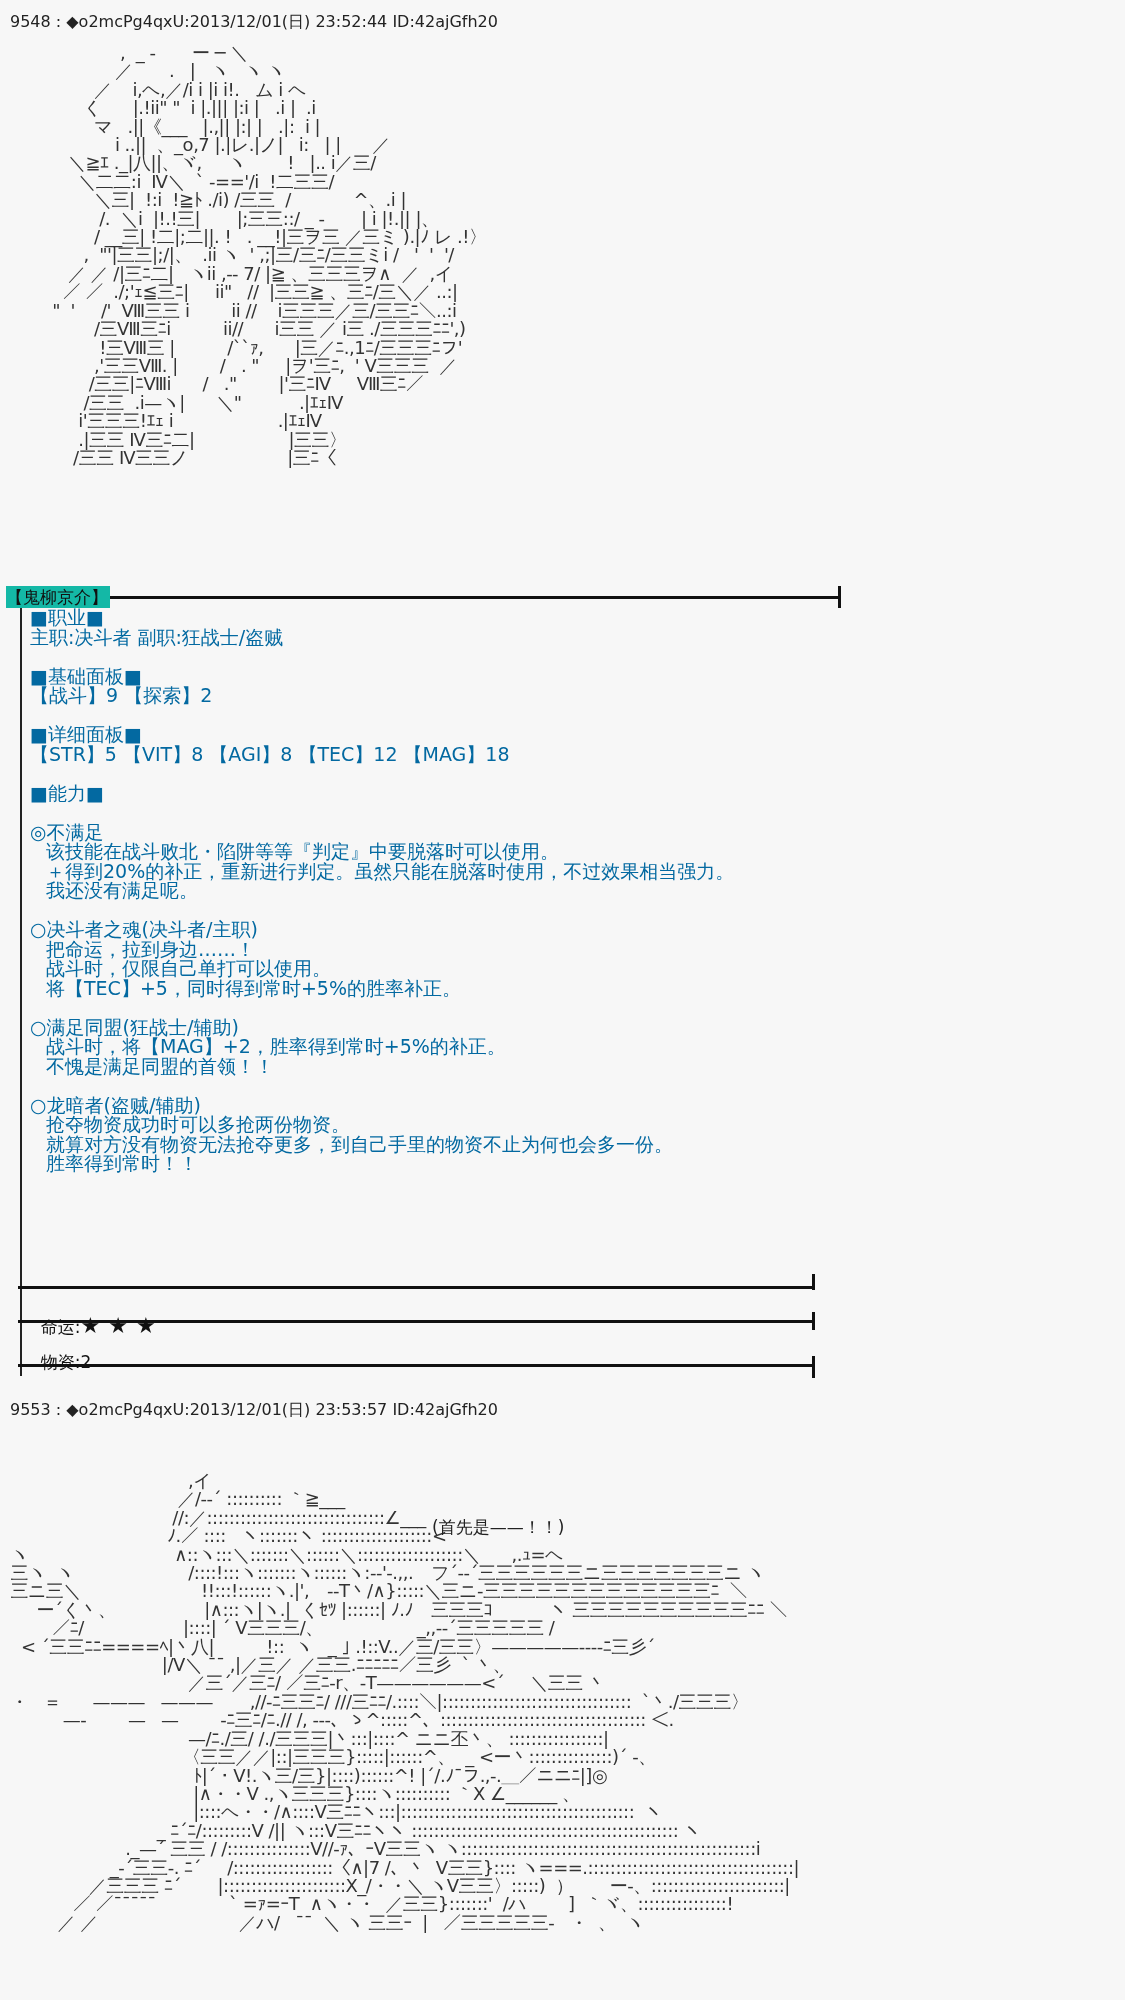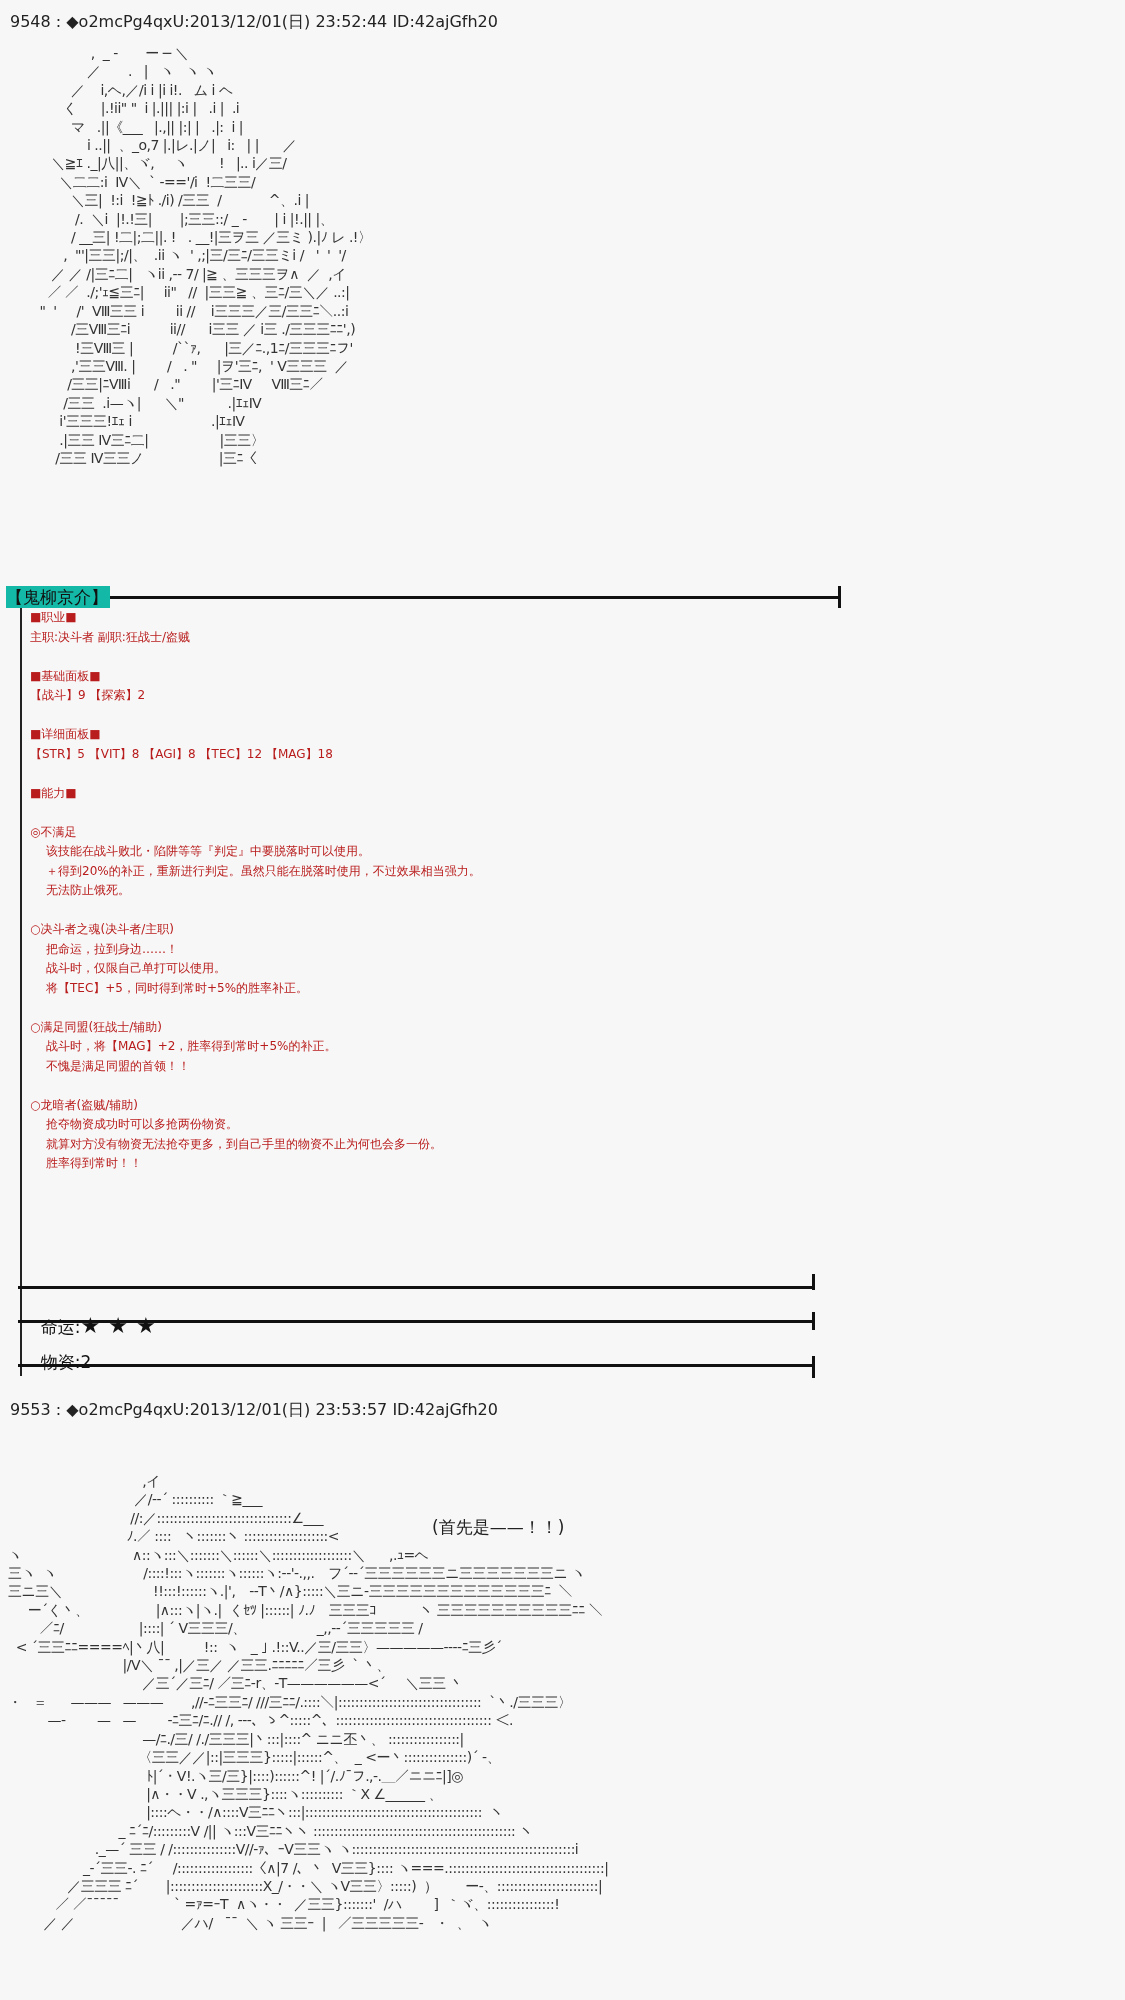--- a/index.html
+++ b/index.html
@@ -9,36 +9,36 @@
     font-family: "DejaVu Sans", "Liberation Sans", sans-serif;
     position: relative;
   }
   .post-header {
     position: absolute; left: 10px;
     font-size: 16px; line-height: 20px; color: #222; white-space: pre;
   }
   .aa {
     position: absolute; margin: 0;
     font-family: "DejaVu Sans", "Liberation Sans", sans-serif;
-    font-size: 14px; line-height: 18.4px; white-space: pre;
+    font-size: 18px; line-height: 18.4px; white-space: pre;
     color: #333; letter-spacing: -0.5px;
   }
   .frame-title-row {
     position: absolute; left: 6px; top: 586px; width: 834px; height: 22px;
   }
   .frame-title {
     position: absolute; left: 0; top: 0; font-size: 17px; line-height: 22px;
     white-space: pre; background: #14b8a6; padding-right: 2px;
   }
   .hline { position: absolute; height: 3px; background: #111; }
   .vtick { position: absolute; width: 3px; background: #111; }
   .vline { position: absolute; width: 2px; background: #222; }
   .sheet {
     position: absolute; left: 30px; top: 608px; width: 780px;
-    font-size: 12px; line-height: 19.5px; color: #b91c1c;
+    font-size: 19px; line-height: 19.5px; color: #0369a1;
   }
   .sheet .row { white-space: pre; height: 19.5px; }
   .sheet .indent { padding-left: 16px; }
   .box-row {
     position: absolute; left: 30px; font-size: 17px; line-height: 24px; white-space: pre;
   }
   .stars { font-size: 22px; letter-spacing: 8px; }
   .speech {
     position: absolute; left: 432px; top: 1490px; font-size: 17px; line-height: 22px; white-space: pre; color: #222; margin-top: 26px;
   }
@@ -88,21 +88,21 @@
     <div class="row">【战斗】9 【探索】2</div>
     <div class="row"></div>
     <div class="row">■详细面板■</div>
     <div class="row">【STR】5 【VIT】8 【AGI】8 【TEC】12 【MAG】18</div>
     <div class="row"></div>
     <div class="row">■能力■</div>
     <div class="row"></div>
     <div class="row">◎不满足</div>
     <div class="row indent">该技能在战斗败北・陷阱等等『判定』中要脱落时可以使用。</div>
     <div class="row indent">＋得到20%的补正，重新进行判定。虽然只能在脱落时使用，不过效果相当强力。</div>
-    <div class="row indent">无法防止饿死。</div>
+    <div class="row indent">我还没有满足呢。</div>
     <div class="row"></div>
     <div class="row">○决斗者之魂(决斗者/主职)</div>
     <div class="row indent">把命运，拉到身边……！</div>
     <div class="row indent">战斗时，仅限自己单打可以使用。</div>
     <div class="row indent">将【TEC】+5，同时得到常时+5%的胜率补正。</div>
     <div class="row"></div>
     <div class="row">○满足同盟(狂战士/辅助)</div>
     <div class="row indent">战斗时，将【MAG】+2，胜率得到常时+5%的补正。</div>
     <div class="row indent">不愧是满足同盟的首领！！</div>
     <div class="row"></div>

